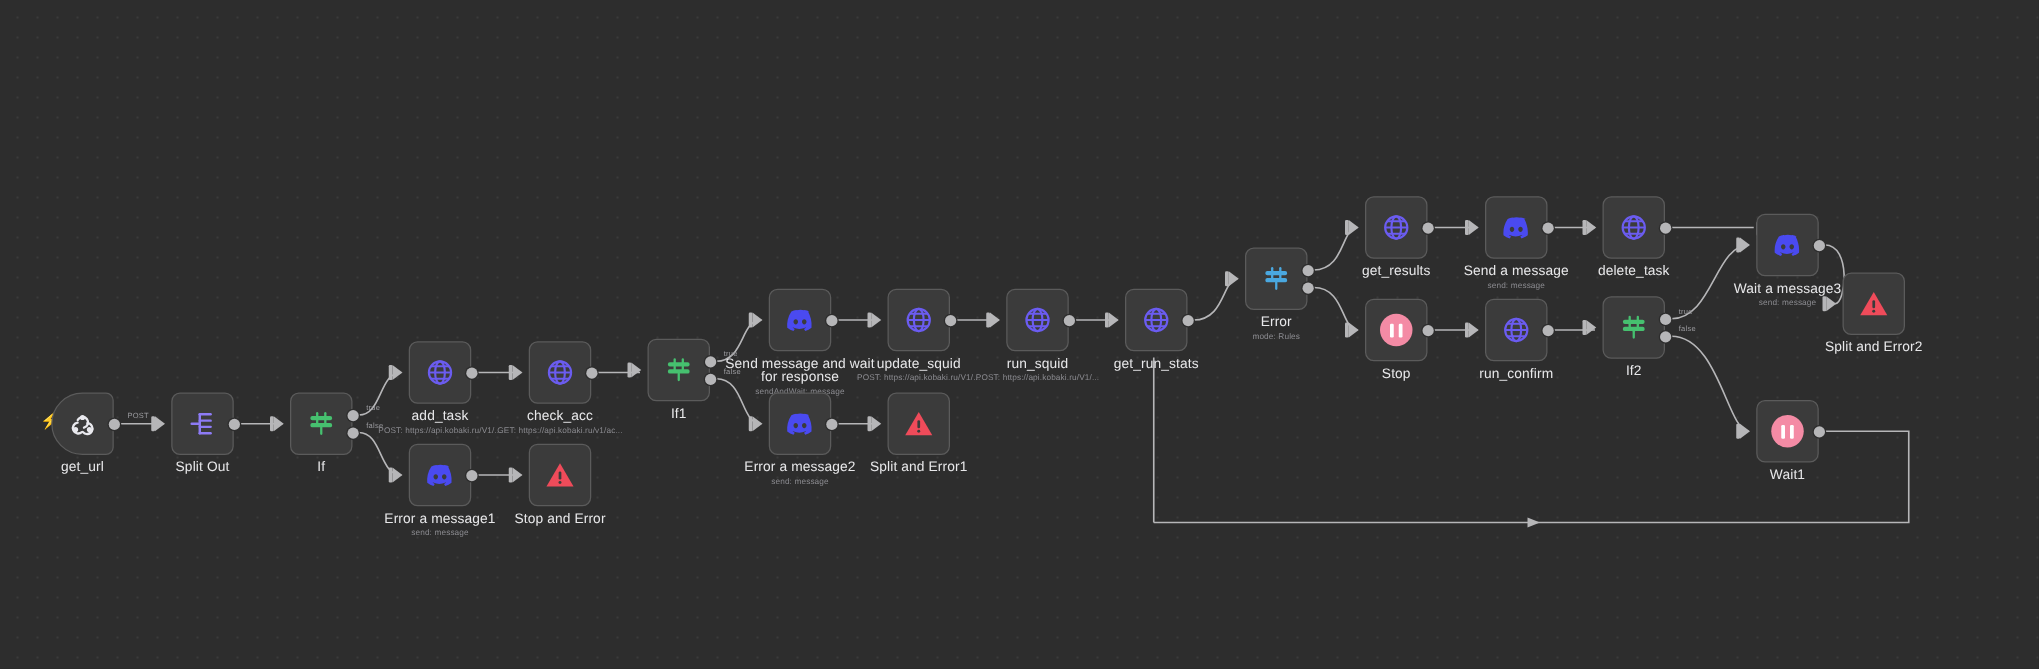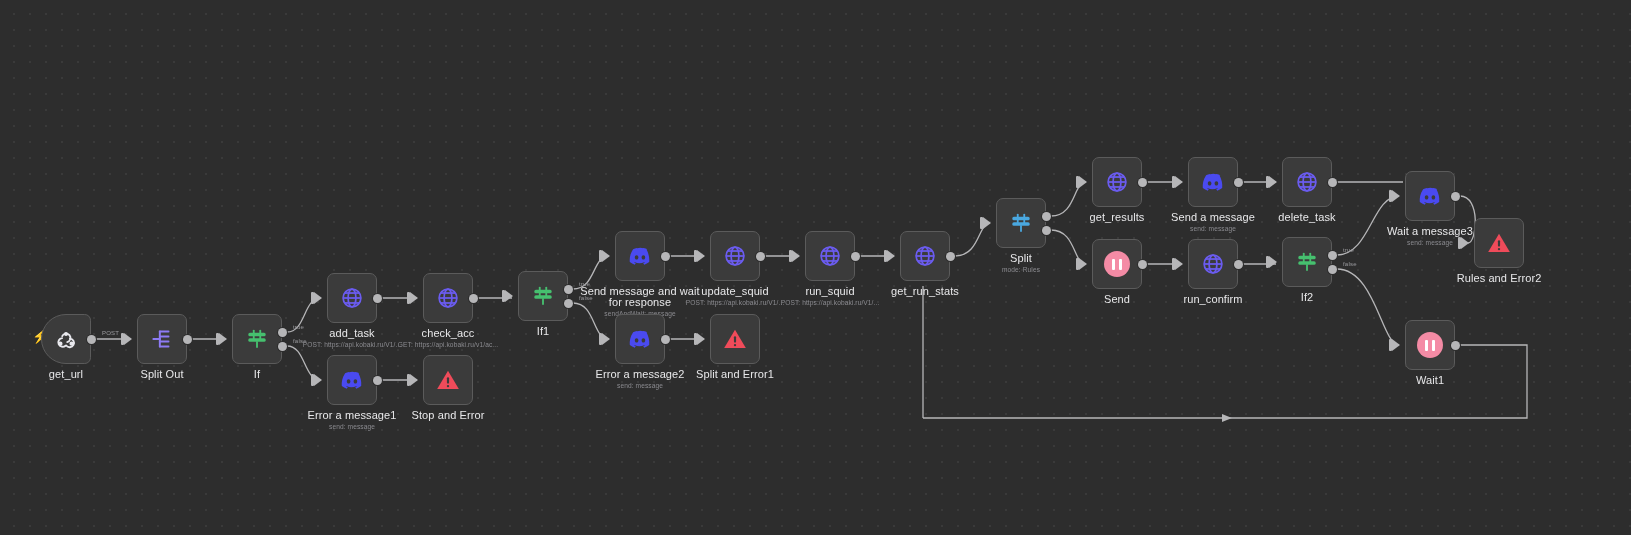--- a/index.html
+++ b/index.html
@@ -427,21 +427,21 @@
           <path d="M9 4.2 v3"></path>
             <path d="M15 4.2 v3"></path>
           <path d="M9 9.6 v2.2"></path>
             <path d="M15 9.6 v2.2"></path>
           <path d="M12 14.8 v4.6"></path>
         </g>
       </svg>
     </div>
     <div class="port out" style="top:-11.5px;"></div>
     <div class="port out" style="top:2.5px;"></div>
-    <div class="caption">Split</div>
+    <div class="caption">Error</div>
     <div class="sub s1">mode: Rules</div>
   </div>
 
   <div class="node" style="left:1117px;top:182px;">
     <div class="inbar"></div>
     <div class="inarrow"></div>
     <div class="box">
       <svg class="ic" viewBox="0 0 24 24">
         <g fill="none" stroke="#6b5cf0" stroke-width="1.6">
           <circle cx="12" cy="12" r="8.2"></circle>
@@ -490,21 +490,21 @@
   <div class="node" style="left:1117px;top:264px;">
     <div class="inbar"></div>
     <div class="inarrow"></div>
     <div class="box">
       <div class="pause-circle">
           <i></i>
           <i></i>
         </div>
     </div>
     <div class="port out"></div>
-    <div class="caption">Send</div>
+    <div class="caption">Stop</div>
   </div>
 
   <div class="node" style="left:1213px;top:264px;">
     <div class="inbar"></div>
     <div class="inarrow"></div>
     <div class="box">
       <svg class="ic" viewBox="0 0 24 24">
         <g fill="none" stroke="#6b5cf0" stroke-width="1.6">
           <circle cx="12" cy="12" r="8.2"></circle>
           <ellipse cx="12" cy="12" rx="3.6" ry="8.2"></ellipse>
@@ -559,21 +559,21 @@
   <div class="node" style="left:1499px;top:243px;">
     <div class="inbar"></div>
     <div class="inarrow"></div>
     <div class="box">
       <svg class="ic" viewBox="0 0 24 24">
         <path fill="#ef4b5a" d="M12 3.4 22 20.4 H2 Z"></path>
         <rect x="11" y="9.4" width="2" height="6" rx="1" fill="#3b3b3b"></rect>
         <circle cx="12" cy="17.6" r="1.1" fill="#3b3b3b"></circle>
       </svg>
     </div>
-    <div class="caption">Rules and Error2</div>
+    <div class="caption">Split and Error2</div>
   </div>
 
   <div class="node" style="left:1430px;top:345px;">
     <div class="inbar"></div>
     <div class="inarrow"></div>
     <div class="box">
       <div class="pause-circle">
           <i></i>
           <i></i>
         </div>

